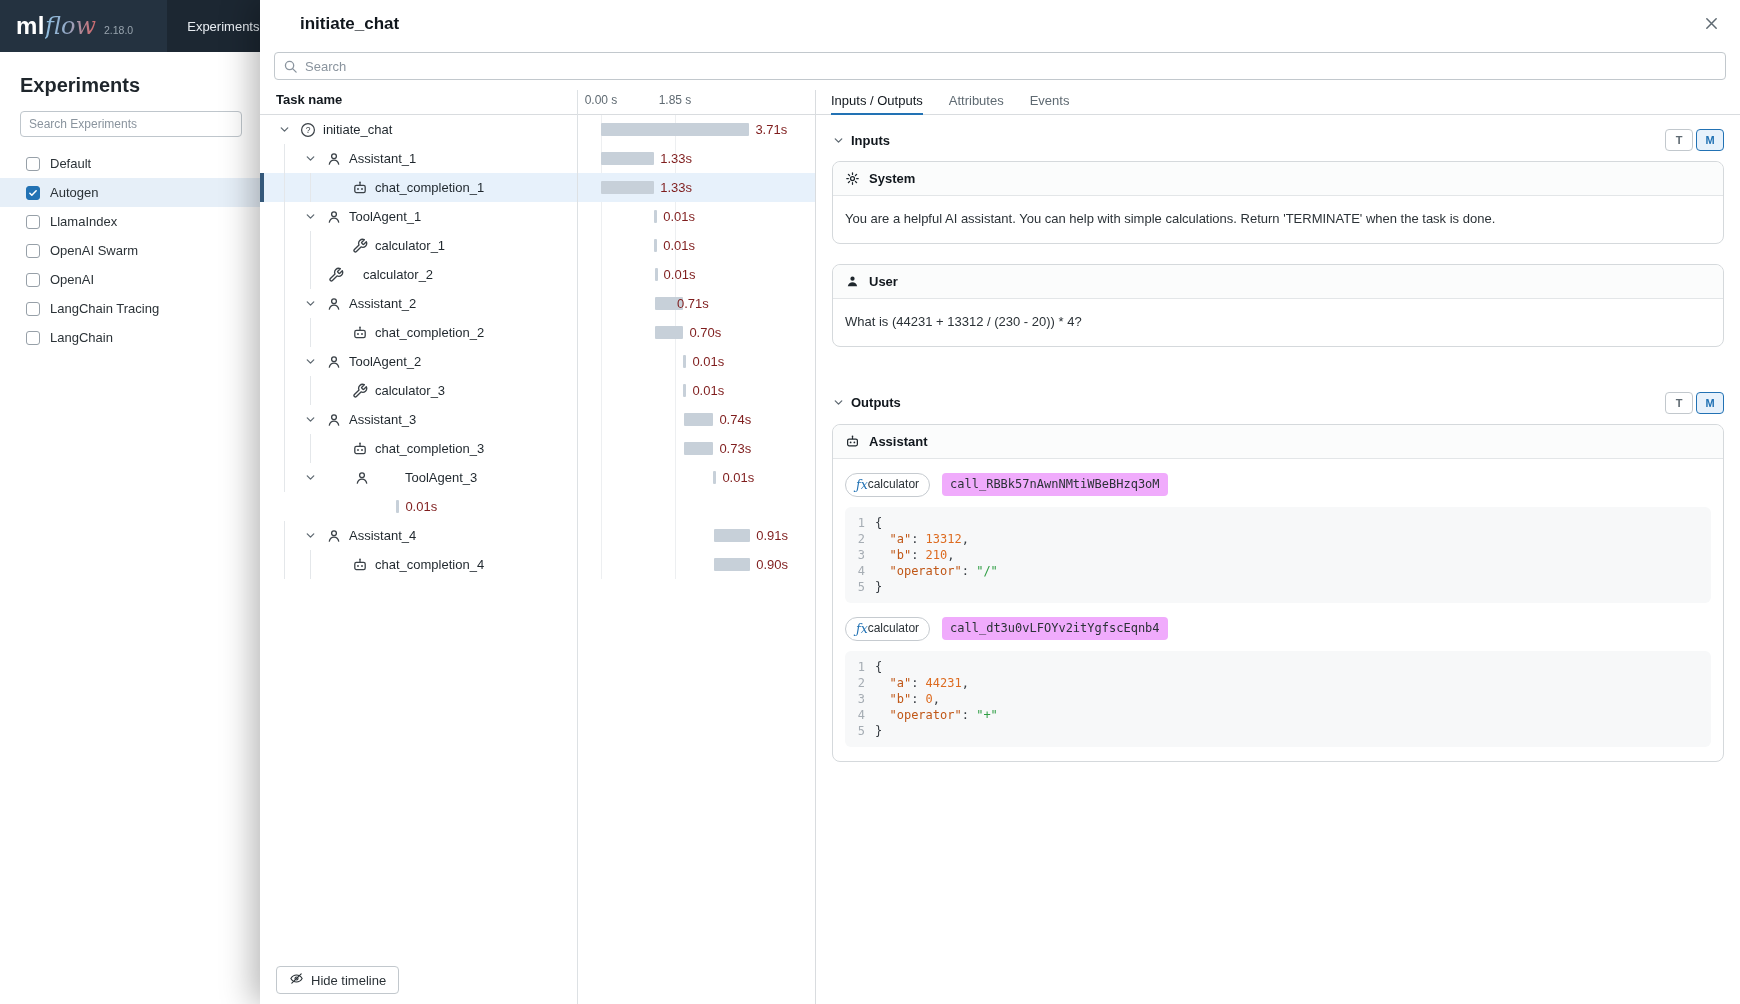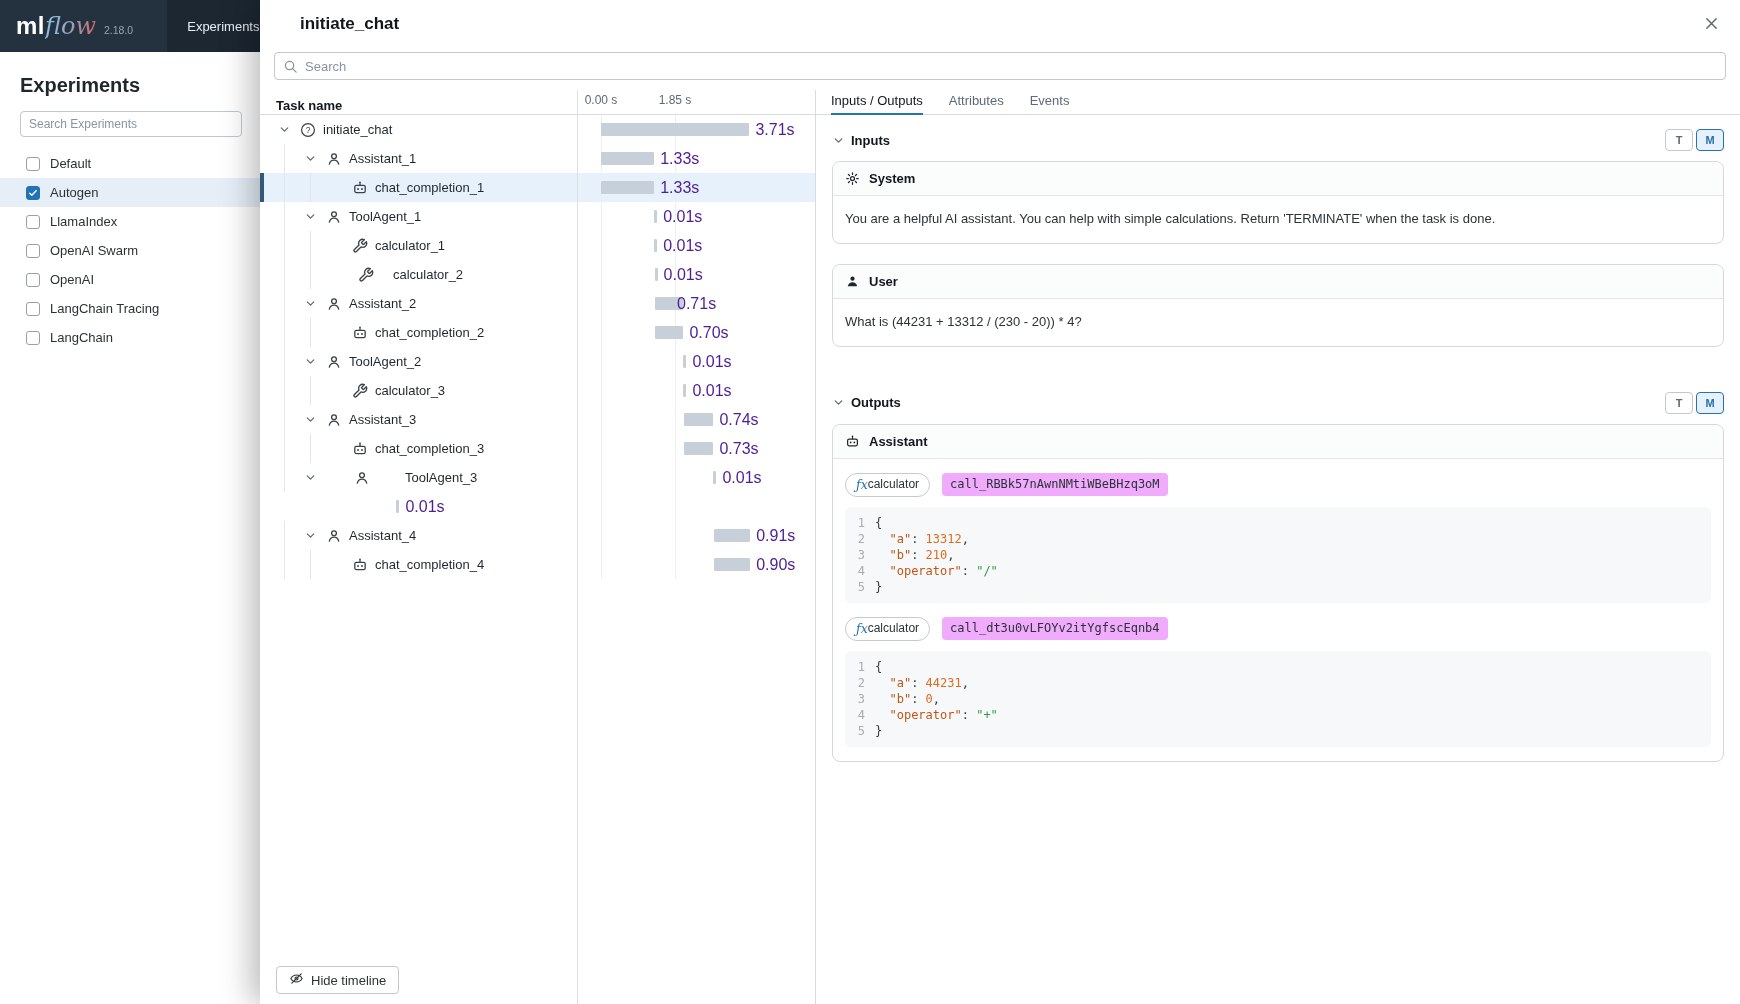--- a/index.html
+++ b/index.html
@@ -45,21 +45,21 @@
   .m-close svg { width:15px; height:15px; }
   .m-search { position:absolute; left:14px; right:14px; top:52px; height:28px;
     border:1px solid #c2c8cd; border-radius:4px; display:flex; align-items:center; padding:0 8px; background:#fff; }
   .m-search .sic { width:15px; height:15px; color:#8a949e; flex:none; display:flex; }
   .m-search input { flex:1; border:none; outline:none; margin-left:7px; font-size:13px; color:#2b3237;
     font-family:"Liberation Sans", sans-serif; }
   .m-search input::placeholder { color:#8a949e; }
 
   
   .band { position:absolute; left:0; right:0; top:90px; height:25px; border-bottom:1px solid #d9dcdf; }
-  .task-header { position:absolute; left:16px; top:8px; font-size:13px; font-weight:700; color:#11171d; }
+  .task-header { position:absolute; left:16px; top:2px; font-size:13px; font-weight:700; color:#11171d; }
   .tick { position:absolute; top:3px; transform:translateX(-50%); font-size:12px; color:#5f6a72; }
   .tabs { position:absolute; left:571px; top:0; height:25px; display:flex; }
   .tab { height:25px; line-height:21px; margin-right:26px; font-size:13px; color:#5f6a72; cursor:pointer;
     border-bottom:2px solid transparent; }
   .tab.active { color:#11171d; border-bottom-color:#2272b4; }
 
   .vline { position:absolute; width:1px; top:90px; bottom:0; background:#dde1e4; z-index:2; }
   .vl-names { left:317px; }
   .vl-pane { left:555px; background:#d9dcdf; }
   .gline { position:absolute; width:1px; top:115px; height:464px; background:#edeff1; z-index:0; }
@@ -72,21 +72,21 @@
   .trow.sel .tcell-names::after { content:""; position:absolute; left:0; top:0; bottom:0; width:4px; background:#35587a; }
   .guide { position:absolute; top:0; bottom:0; width:1px; background:#e4e7ea; }
   .chev-slot { width:20px; height:20px; flex:none; display:flex; align-items:center; justify-content:center;
     color:#5f6a72; cursor:pointer; }
   .chev-slot svg { width:13px; height:13px; }
   .t-ic { width:16px; height:16px; margin-left:6px; flex:none; color:#3a4147; display:flex; }
   .t-ic svg { width:16px; height:16px; }
   .t-lbl { margin-left:7px; font-size:13px; color:#1f272d; white-space:nowrap; }
   .tcell-time { position:relative; flex:1; }
   .bar { position:absolute; top:8px; height:13px; background:#c7d0d9; border-radius:1px; }
-  .bar-lbl { position:absolute; top:0; line-height:29px; font-size:16px; color:#4c1d95; white-space:nowrap; }
+  .bar-lbl { position:absolute; top:0; line-height:29px; font-size:13px; color:#7f1d1d; white-space:nowrap; }
 
   .hide-btn { position:absolute; left:16px; top:966px; height:28px; display:inline-flex; align-items:center;
     gap:7px; padding:0 12px; background:#fff; border:1px solid #c2c8cd; border-radius:4px; font-size:13px;
     color:#2b3237; cursor:pointer; z-index:3; font-family:"Liberation Sans", sans-serif; }
   .hide-btn svg { width:15px; height:15px; color:#2b3237; }
 
   
   .right-pane { position:absolute; left:556px; top:115px; right:0; bottom:0; padding:0 16px; overflow:hidden; }
   .section { display:flex; align-items:center; justify-content:space-between; height:26px; margin-top:12px; }
   .section .s-left { display:flex; align-items:center; gap:6px; }
@@ -308,21 +308,21 @@
               </svg>
             </span>
             <span class="t-lbl">calculator_1</span>
           </div>
           <div class="tcell-time">
             <div class="bar" style="left: 77.2px; width: 3px;"></div>
             <span class="bar-lbl" style="left: 86.2px;">0.01s</span>
           </div>
         </div>
         <div class="trow">
-          <div class="tcell-names" style="padding-left: 60px; gap: 12px;">
+          <div class="tcell-names" style="padding-left: 30px; gap: 12px;">
             <div class="guide" style="left: 24px;"></div>
             <div class="guide" style="left: 50px;"></div>
             <span class="chev-slot"></span>
             <span class="t-ic">
               <svg viewBox="0 0 24 24" fill="none" stroke="currentColor" stroke-width="2" stroke-linecap="round" stroke-linejoin="round">
                 <path d="M14.7 6.3a1 1 0 0 0 0 1.4l1.6 1.6a1 1 0 0 0 1.4 0l3.77-3.77a6 6 0 0 1-7.94 7.94l-6.91 6.91a2.12 2.12 0 0 1-3-3l6.91-6.91a6 6 0 0 1 7.94-7.94l-3.76 3.76z"></path>
               </svg>
             </span>
             <span class="t-lbl">calculator_2</span>
           </div>

